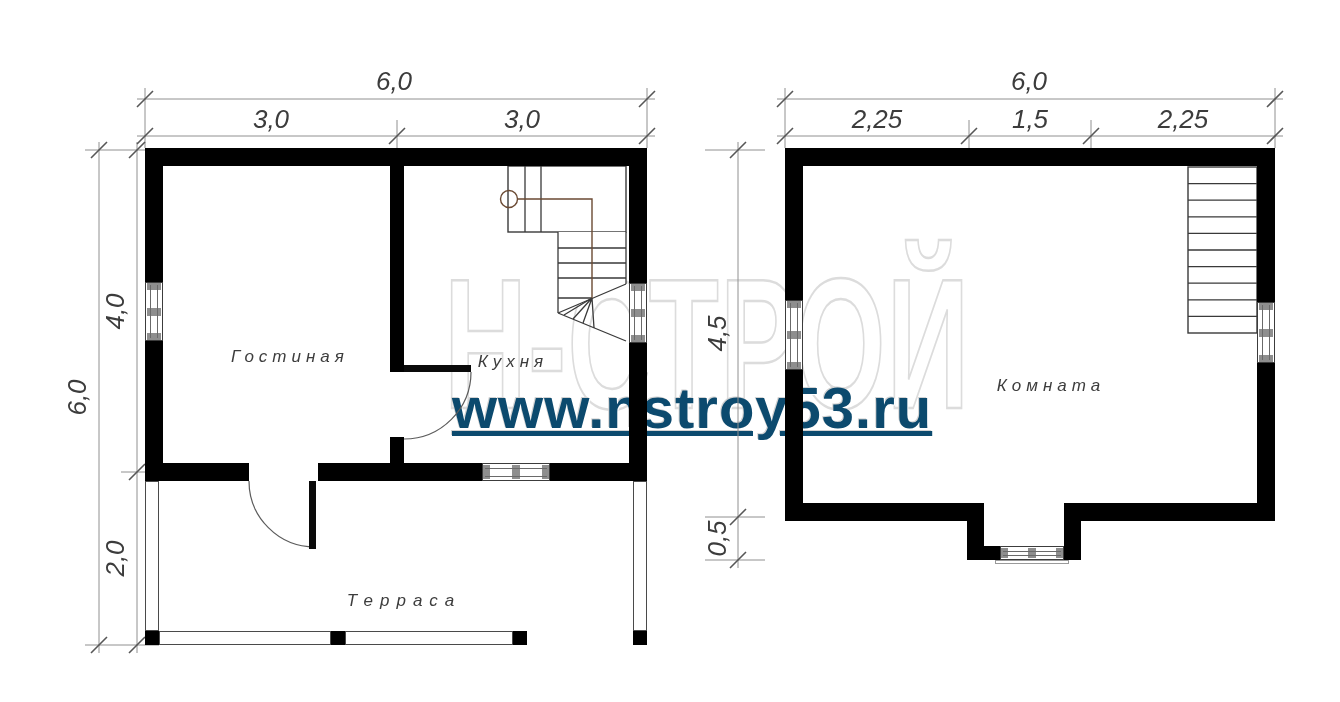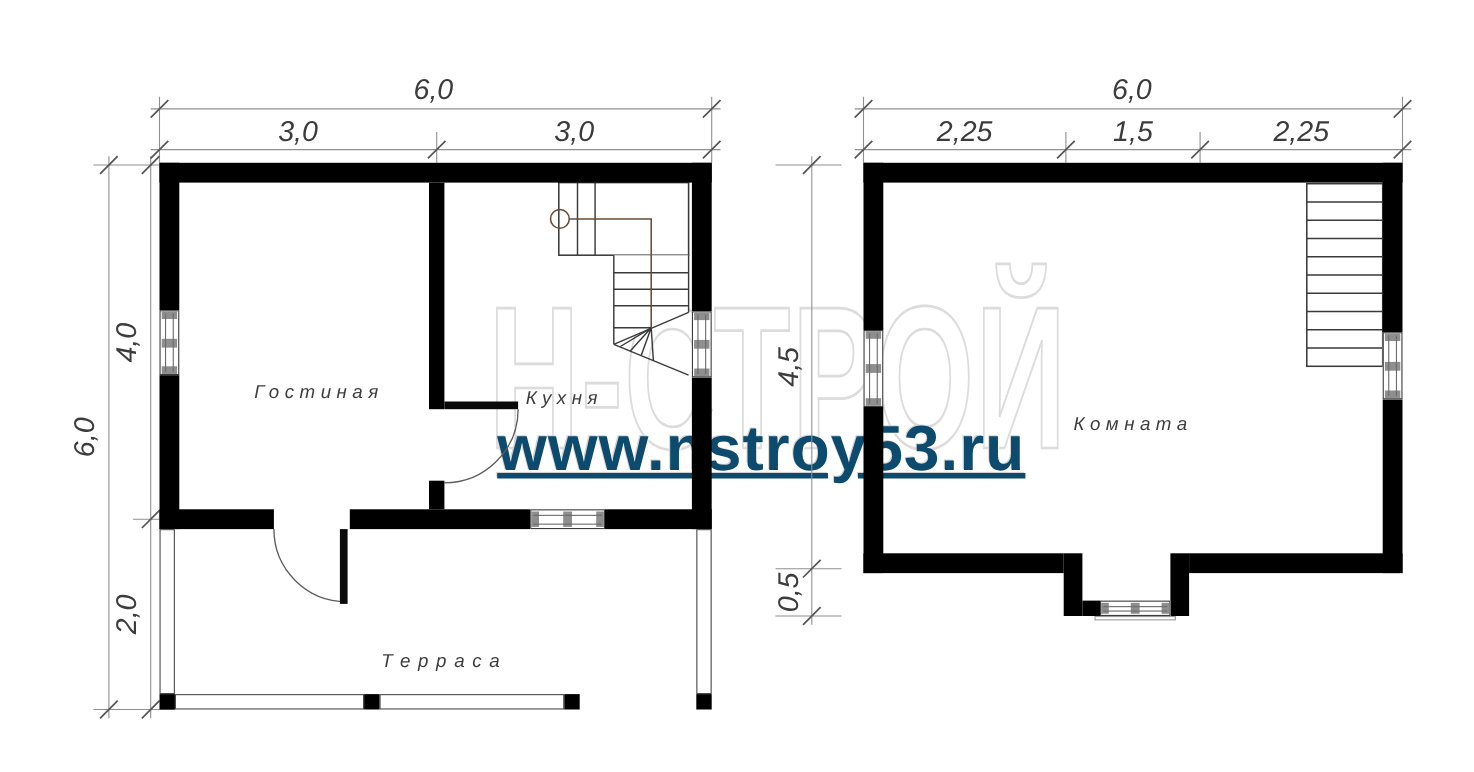--- a/index.html
+++ b/index.html
@@ -193,21 +193,21 @@
         <div class="wline l2"></div>
     </div>
     <div class="window wh" style="left:1000px;top:546px;width:64px;height:14px;">
       <div class="wmk m1"></div>
         <div class="wmk m2"></div>
         <div class="wmk m3"></div>
         <div class="wline l1"></div>
         <div class="wline l2"></div>
     </div>
 
-    <div class="room-label" style="left:930px;top:328px;width:200px;text-align:center;">Комната</div>
+    <div class="room-label" style="left:951px;top:328px;width:200px;text-align:center;">Комната</div>
 
     <div class="dim-label" style="left:979px;top:66px;">6,0</div>
     <div class="dim-label" style="left:817px;top:104px;width:120px;">2,25</div>
     <div class="dim-label" style="left:980px;top:104px;text-align:center;">1,5</div>
     <div class="dim-label" style="left:1123px;top:104px;width:120px;">2,25</div>
     <div class="dim-label rot" style="left:667px;top:318px;">4,5</div>
     <div class="dim-label rot" style="left:667px;top:523px;">0,5</div>
   </div>
 
 </div>

